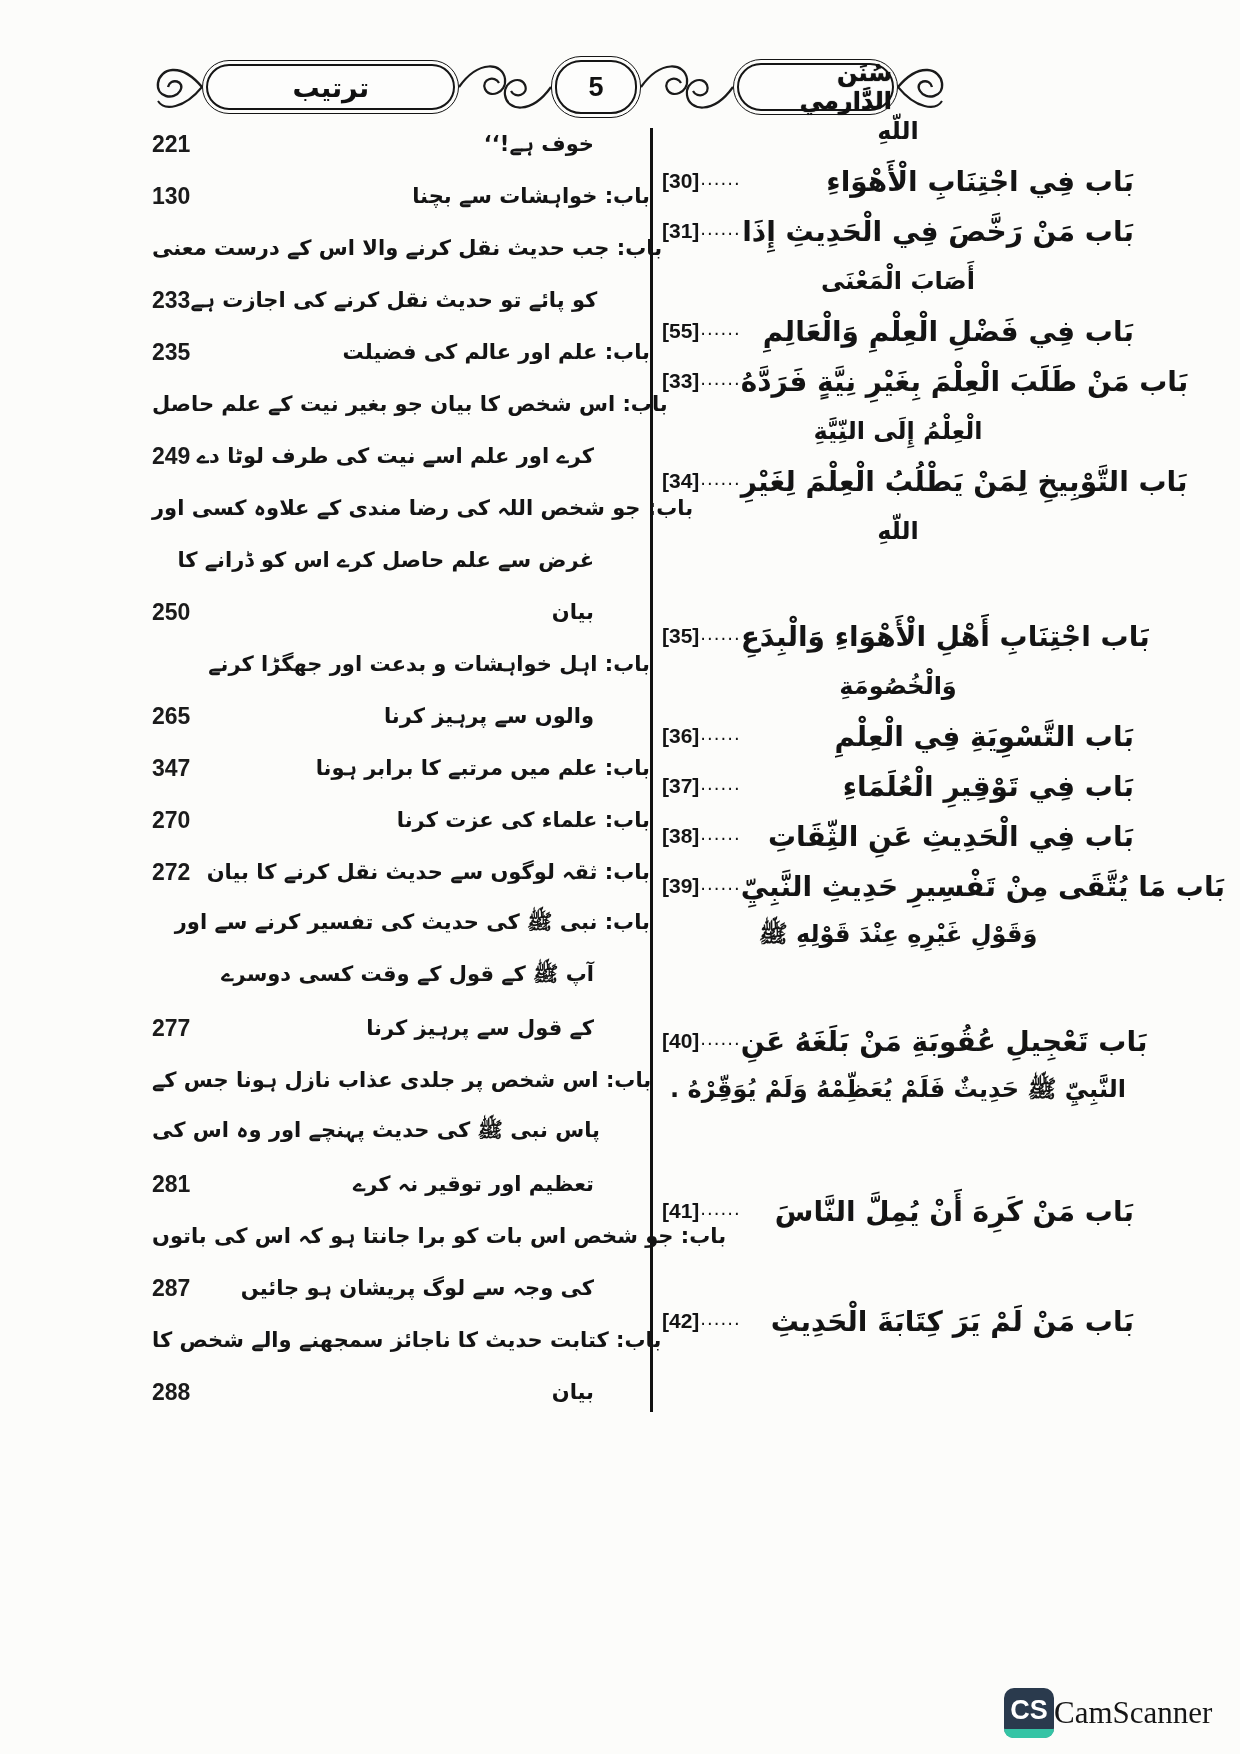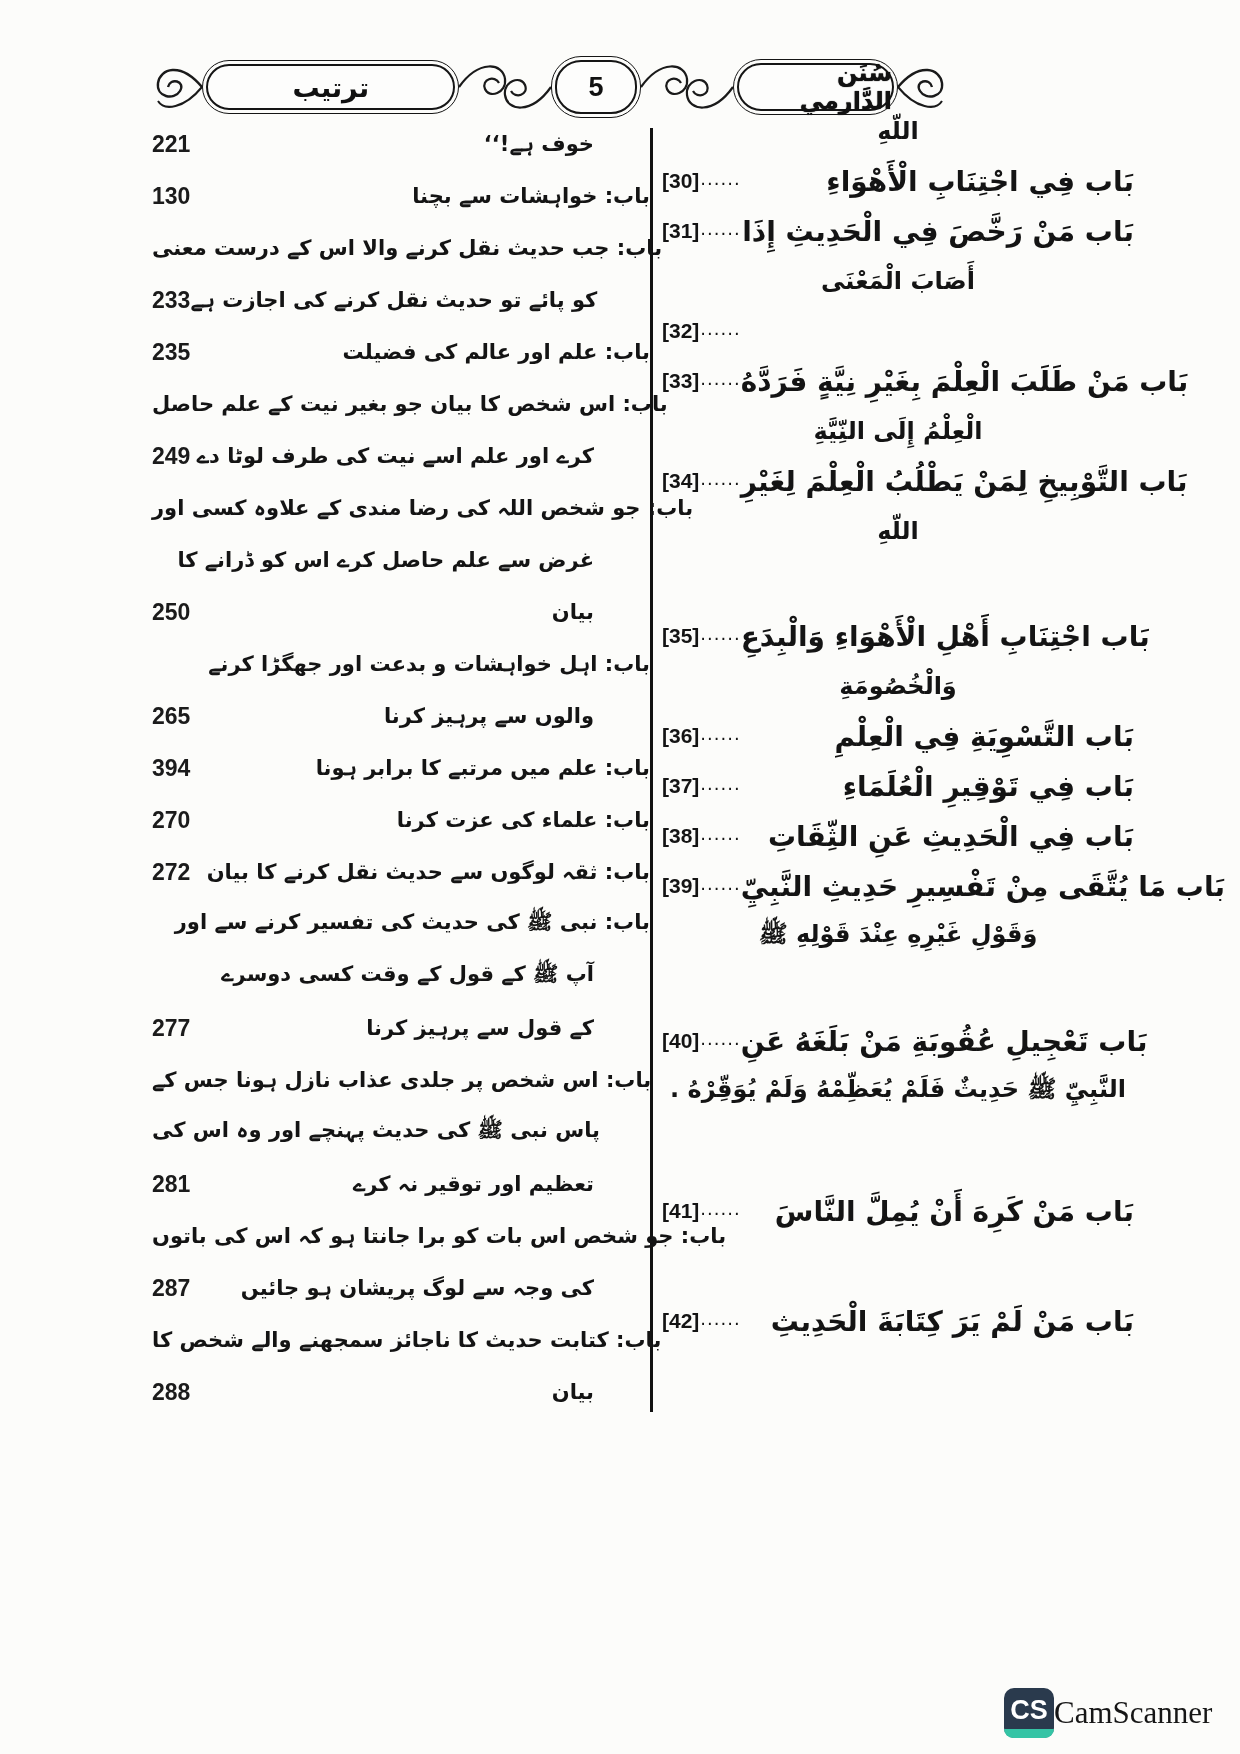--- a/index.html
+++ b/index.html
@@ -92,22 +92,23 @@
     <div class="ar-entry">
       <div class="ar-line first">
         <span class="ar-num">[31]</span>
         <span class="ar-dots">......</span>
         <span class="ar-text">بَاب مَنْ رَخَّصَ فِي الْحَدِيثِ إِذَا</span>
       </div>
       <div class="ar-line cont">أَصَابَ الْمَعْنَى</div>
     </div>
     <div class="ar-entry">
       <div class="ar-line first">
-        <span class="ar-num">[32]</span>
-        <span class="ar-dots">......</span>
+        <span class="ar-num">[55]</span>
+        <span class="ar-dots">......</span>
+        <span class="ar-text">بَاب فِي فَضْلِ الْعِلْمِ وَالْعَالِمِ</span>
       </div>
     </div>
     <div class="ar-entry">
       <div class="ar-line first">
         <span class="ar-num">[33]</span>
         <span class="ar-dots">......</span>
         <span class="ar-text">بَاب مَنْ طَلَبَ الْعِلْمَ بِغَيْرِ نِيَّةٍ فَرَدَّهُ</span>
       </div>
       <div class="ar-line cont">الْعِلْمُ إِلَى النِّيَّةِ</div>
     </div>
@@ -238,21 +239,21 @@
         <span class="ur-page"></span>
         <span class="ur-text">باب: اہل خواہشات و بدعت اور جھگڑا کرنے</span>
       </div>
       <div class="ur-line cont">
         <span class="ur-page">265</span>
         <span class="ur-text">والوں سے پرہیز کرنا</span>
       </div>
     </div>
     <div class="ur-entry">
       <div class="ur-line">
-        <span class="ur-page">394</span>
+        <span class="ur-page">347</span>
         <span class="ur-text">باب: علم میں مرتبے کا برابر ہونا</span>
       </div>
     </div>
     <div class="ur-entry">
       <div class="ur-line">
         <span class="ur-page">270</span>
         <span class="ur-text">باب: علماء کی عزت کرنا</span>
       </div>
     </div>
     <div class="ur-entry">

